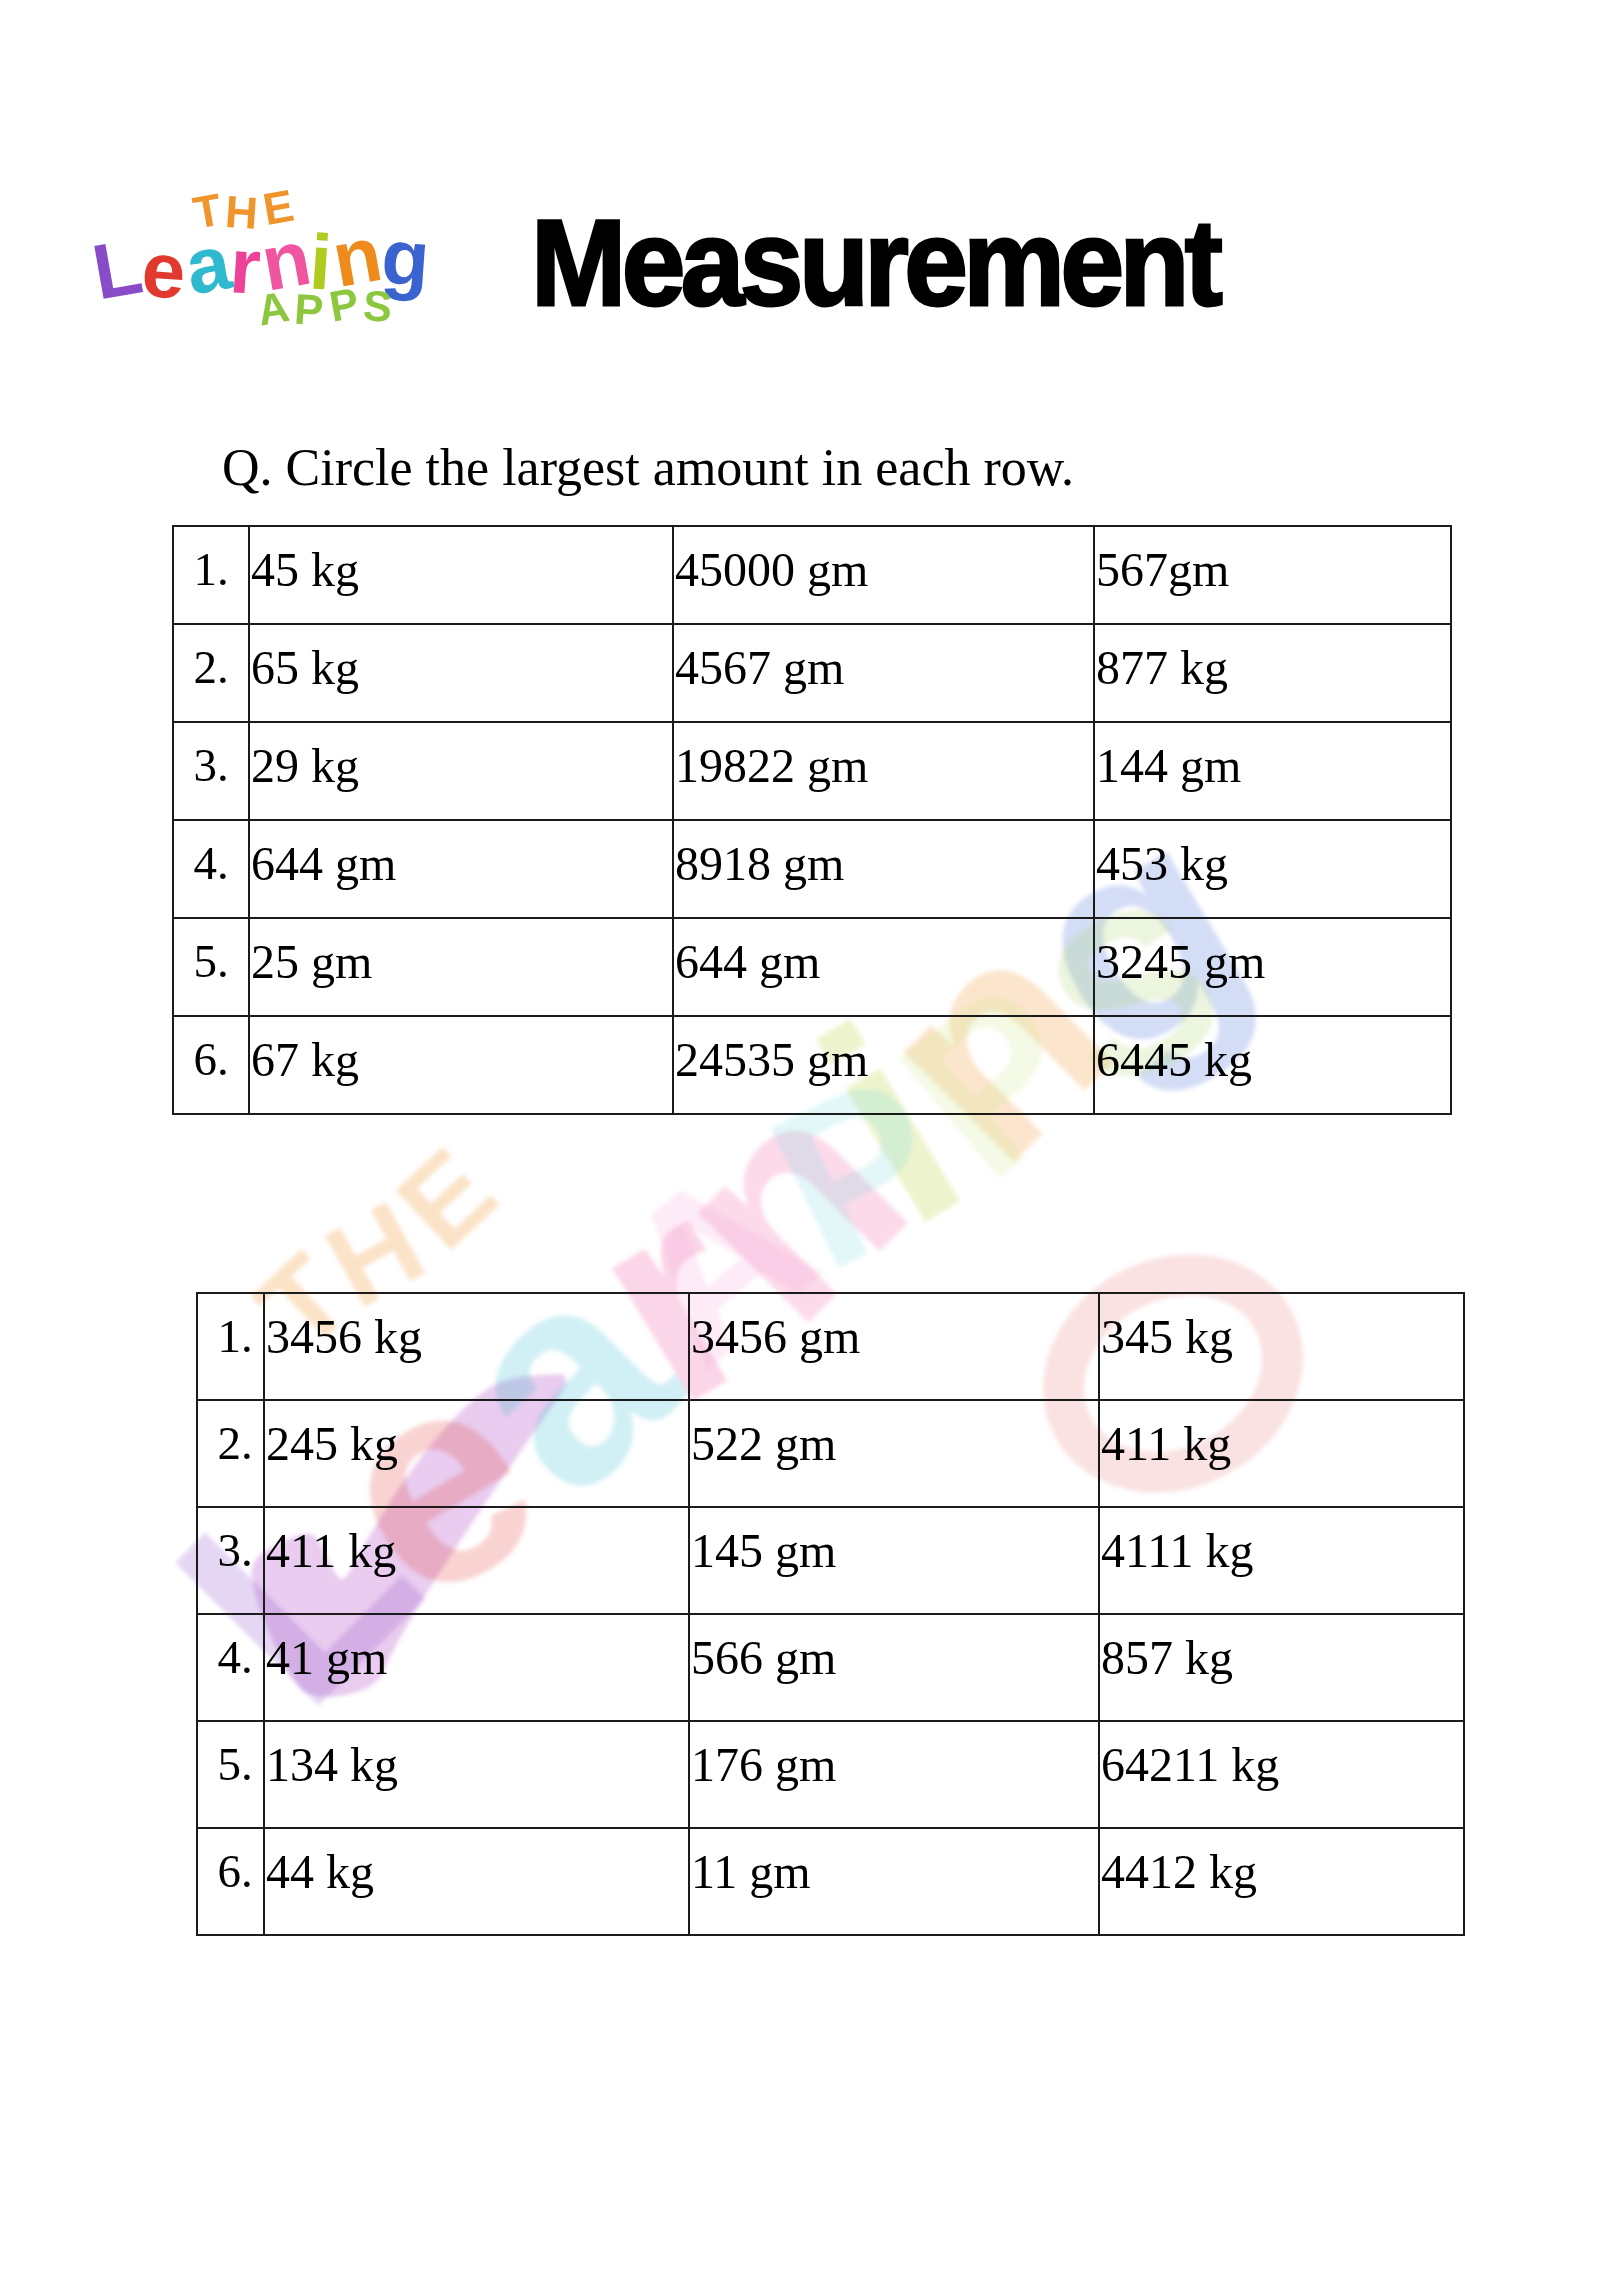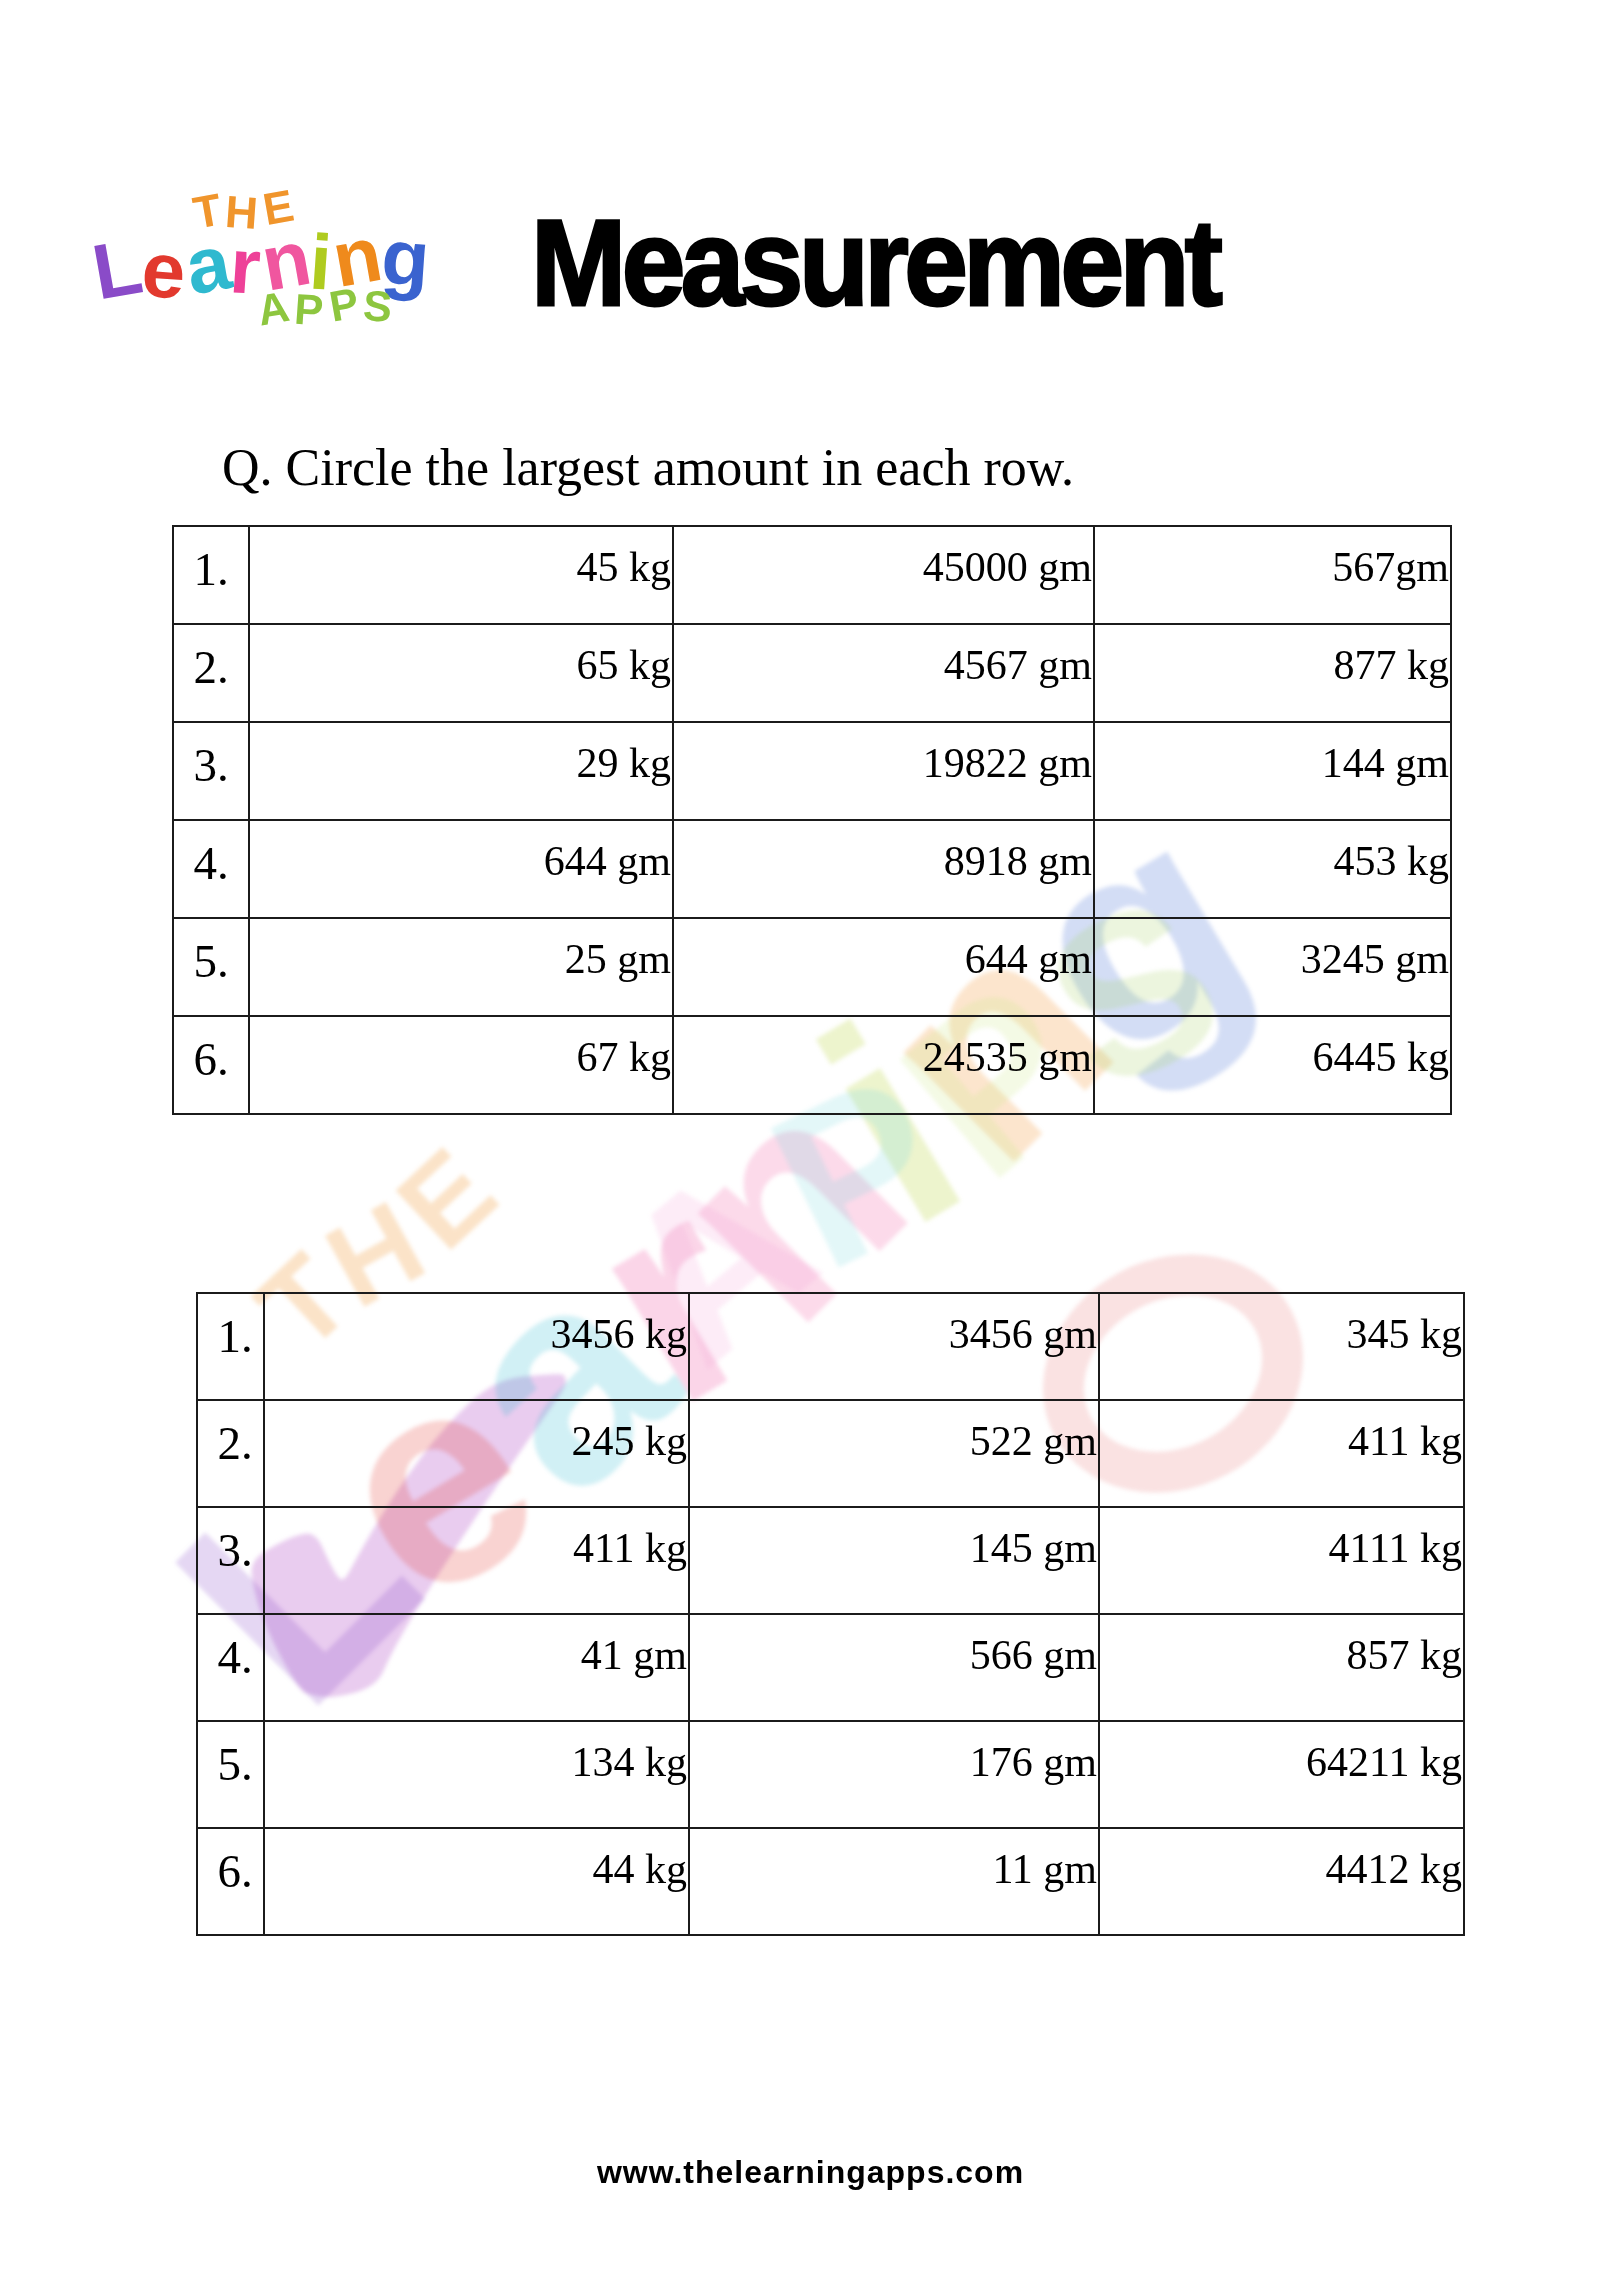--- a/index.html
+++ b/index.html
@@ -42,21 +42,21 @@
     transform:scaleX(.93);transform-origin:left top;
   }
 
   
   .q{position:absolute;left:196px;font-size:52px;line-height:1.1;}
   .q1{top:439px;margin-left:26px;}
   .q2{top:1213px;}
 
   
   table.t{position:absolute;border-collapse:collapse;table-layout:fixed;background:transparent;}
-  .t td{border:2.9px solid #1b1b1b;vertical-align:top;text-align:right;font-size:42px;line-height:1.1;padding-top:16.7px;}
+  .t td{border:2.9px solid #1b1b1b;vertical-align:top;text-align:left;font-size:48px;line-height:1.1;padding-top:16.7px;}
   .t td.num{text-align:left;padding-left:19.6px;font-size:47px;}
   .t1{left:172px;top:525px;width:1279px;}
   .t1 tr{height:98px;}
   .t2{left:196px;top:1292px;width:1266px;}
   .t2 tr{height:107px;}
 
   
   .footer{
     position:absolute;left:0;top:2154px;width:100%;
     text-align:center;font-family:"Liberation Sans",sans-serif;
@@ -171,16 +171,15 @@
         </tr>
         <tr>
           <td class="num">6.</td>
           <td class="val">44 kg</td>
           <td class="val">11 gm</td>
           <td class="val">4412 kg</td>
         </tr>
       </tbody>
   </table>
 
-  <div class="footer">www.thelearningapps.com</div>
 
 </div>
 
 
 </body></html>

